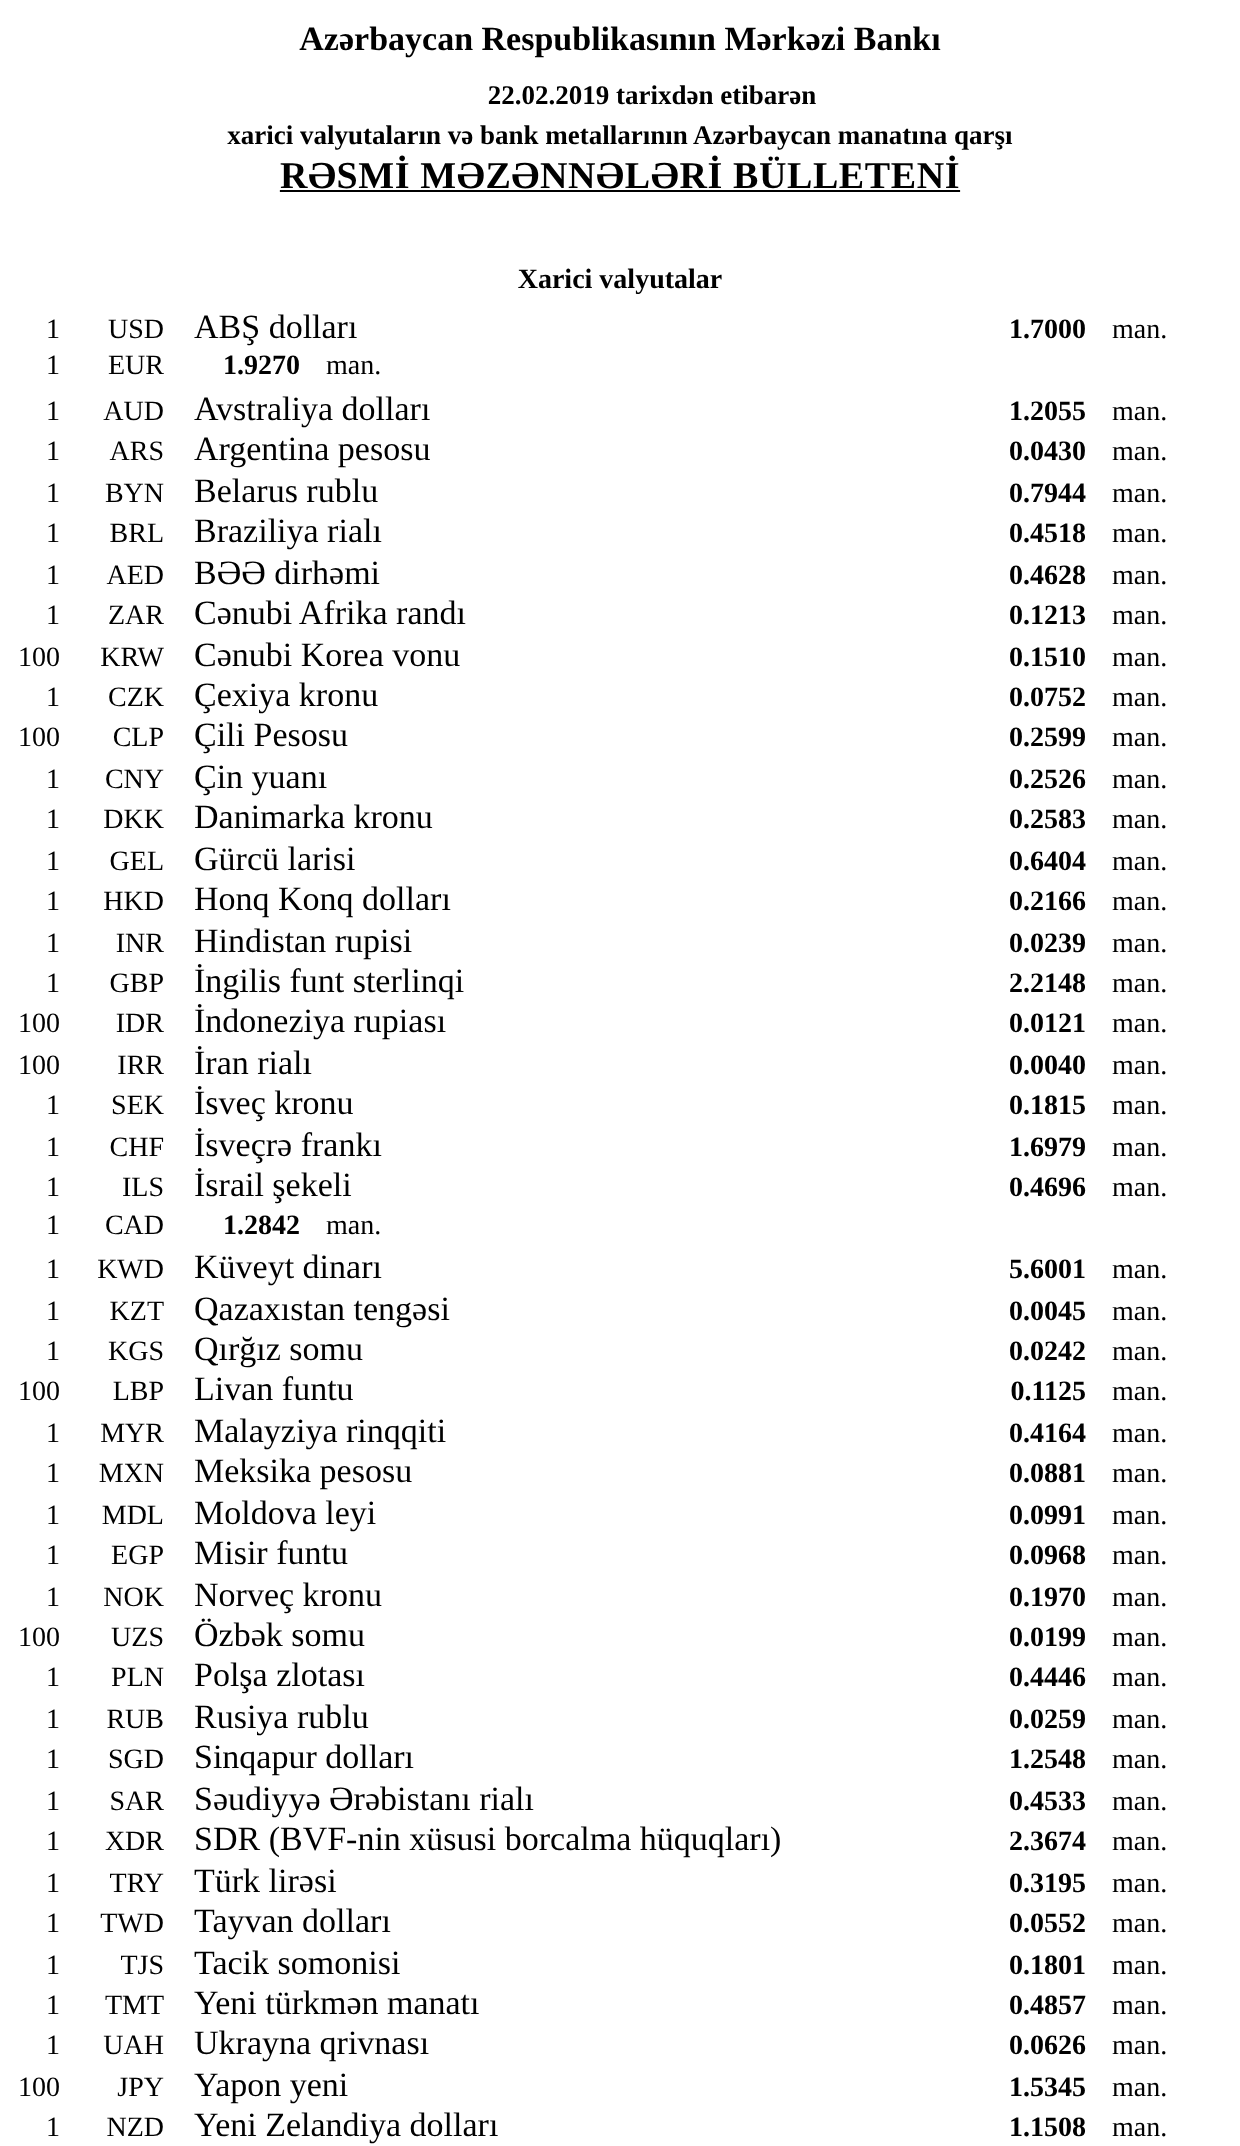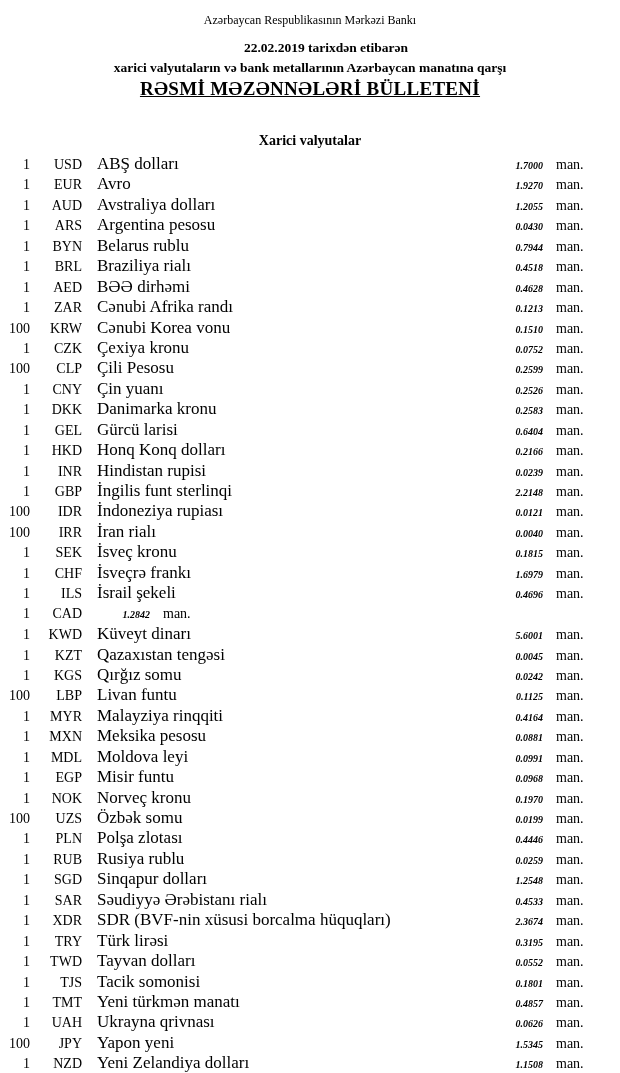--- a/index.html
+++ b/index.html
@@ -7,22 +7,22 @@
   .page {
     width: 620px;
     height: 1073px;
     box-sizing: border-box;
     background: #ffffff;
     padding-top: 6px;
     overflow: hidden;
   }
   .hdr { text-align: center; }
   .bank-name {
-    font-size: 12px;
-    font-weight: normal;
+    font-size: 17px;
+    font-weight: bold;
     line-height: 22px;
     margin-top: 3px;
   }
   .hdr-line {
     font-size: 13.5px;
     font-weight: bold;
     line-height: 20px;
   }
   .hdr-line.date { margin-top: 7px; padding-left: 32px; }
   .bulletin-title {
@@ -66,22 +66,21 @@
     padding-left: 15px;
     font-size: 17px;
     white-space: nowrap;
     overflow: hidden;
   }
   .rate {
     flex: 0 0 68px;
     width: 68px;
     text-align: right;
     font-weight: bold;
-    font-style: italic;
-    font-size: 10px;
+    font-size: 14px;
   }
   .unit {
     flex: 0 0 40px;
     width: 40px;
     text-align: left;
     margin-left: 13px;
     font-size: 14px;
   }
 </style>
 </head>
@@ -102,21 +101,20 @@
     <span class="qty">1</span>
     <span class="code">USD</span>
     <span class="name">ABŞ dolları</span>
     <span class="rate">1.7000</span>
     <span class="unit">man.</span>
   </div>
 
   <div class="row">
     <span class="qty">1</span>
     <span class="code">EUR</span>
-    <span class="name">Avro</span>
     <span class="rate">1.9270</span>
     <span class="unit">man.</span>
   </div>
 
   <div class="row">
     <span class="qty">1</span>
     <span class="code">AUD</span>
     <span class="name">Avstraliya dolları</span>
     <span class="rate">1.2055</span>
     <span class="unit">man.</span>

